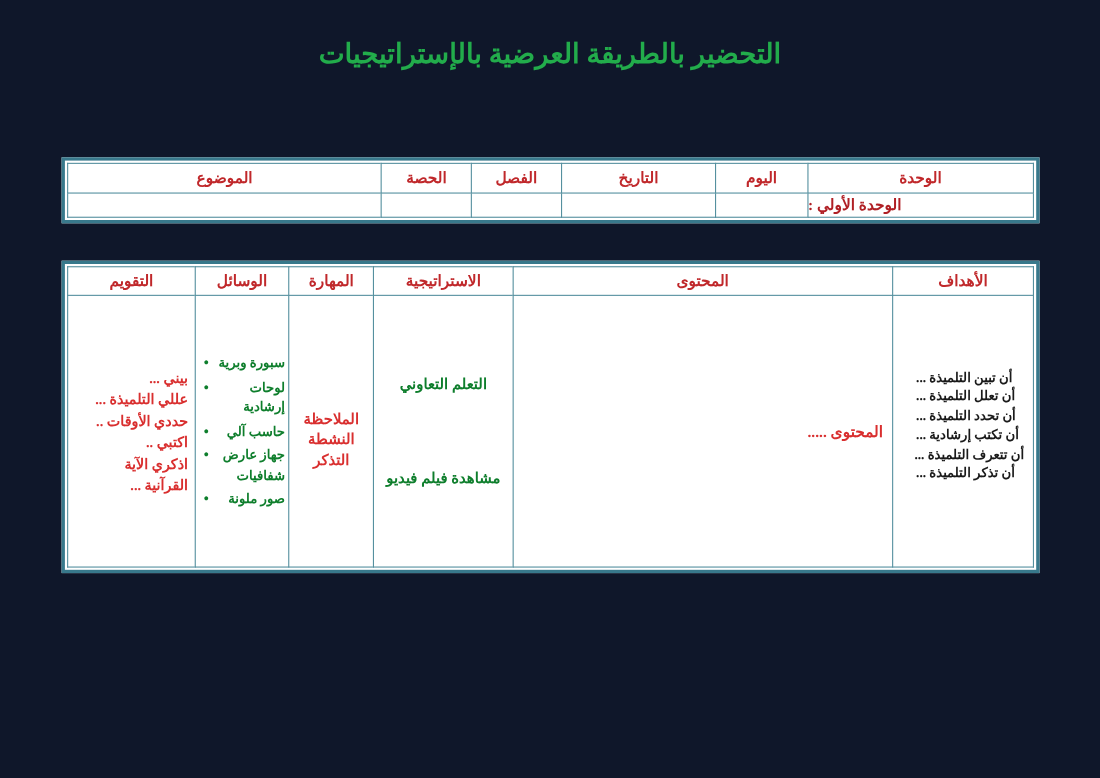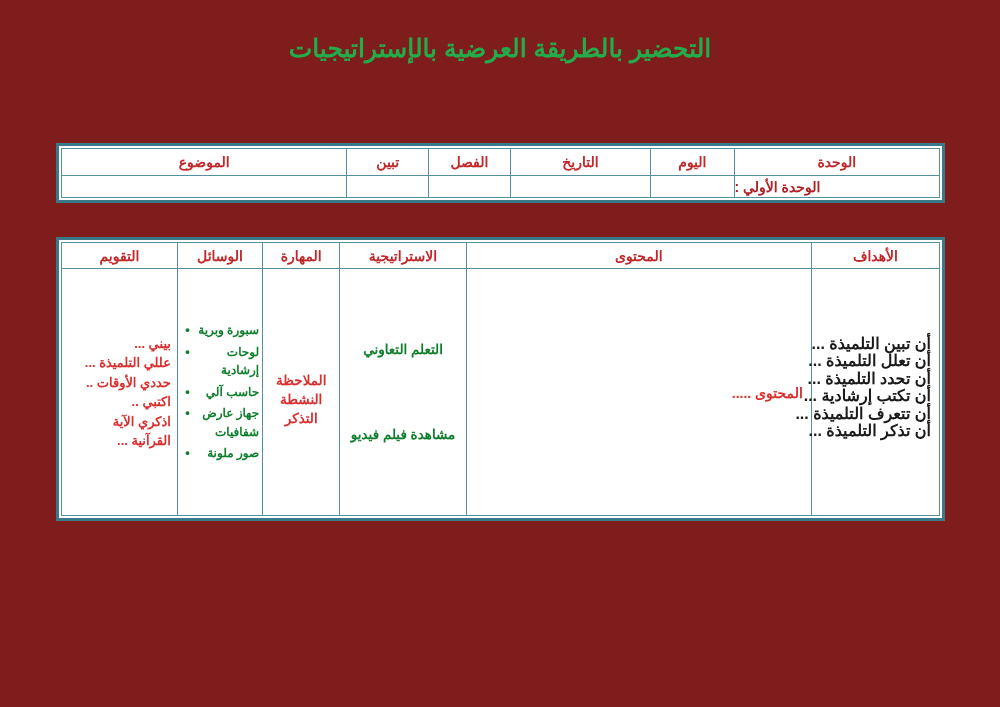--- a/index.html
+++ b/index.html
@@ -7,22 +7,22 @@
     --body-green:#0E7E2C;
     --header-red:#C0282B;
     --body-red:#D92F2F;
     --unit-red:#B02025;
     --border-teal:#38798C;
     --grid-teal:#55909F;
     --ink:#1A1A1A;
   }
   html,body{margin:0;padding:0;background:#ffffff;}
   .page{
-    position:relative;width:1000px;height:707px;background:#7f1d1d;
-    font-family:Liberation Sans, sans-serif;direction:rtl;overflow:hidden;
+    position:relative;width:1000px;height:707px;background:#0f172a;
+    font-family:Liberation Serif, serif;direction:rtl;overflow:hidden;
   }
   .doc-title{
     position:absolute;top:34px;left:0;right:0;text-align:center;
     font-size:25px;font-weight:bold;color:var(--title-green);letter-spacing:0.5px;
   }
   .tbl{
     position:absolute;left:56px;width:889px;box-sizing:border-box;
     border:3px solid var(--border-teal);background:#fff;padding:2px;
   }
   #info-table{top:143px;}
@@ -35,22 +35,22 @@
   }
   #plan-table th{height:25px;}
   #info-table .row2 td{height:21px;}
   .unit-value{
     text-align:left;color:var(--unit-red);
     font-size:14px;font-weight:bold;
   }
   
   .plan-body td{height:246px;}
   .objectives-cell{
-    text-align:center;padding-right:8px;color:var(--ink);
-    font-size:16px;font-weight:bold;padding-left:21px;
+    text-align:left;padding-right:8px;color:var(--ink);
+    font-size:12px;font-weight:bold;padding-left:21px;
   }
   .objectives-cell .list{margin-bottom:10px;}
   .obj-line{line-height:17.5px;white-space:nowrap;}
   .content-cell{text-align:right;}
   .content-text{
     color:var(--body-red);font-size:14px;font-weight:bold;
     padding-left:0;padding-right:8px;margin-bottom:22px;margin-top:24px;
   }
   .strategy-cell .stack{
     display:flex;flex-direction:column;justify-content:center;align-items:center;
@@ -103,21 +103,21 @@
         <col style="width:9.3%">
           <col style="width:9.3%">
           <col style="width:32.5%">
       </colgroup>
       <tbody>
           <tr>
         <th>الوحدة</th>
         <th>اليوم</th>
         <th>التاريخ</th>
         <th>الفصل</th>
-        <th>تبين</th>
+        <th>الحصة</th>
         <th>الموضوع</th>
       </tr>
       <tr class="row2">
         <td class="unit-value">الوحدة الأولي :</td>
         <td></td>
         <td></td>
         <td></td>
         <td></td>
         <td></td>
       </tr>

